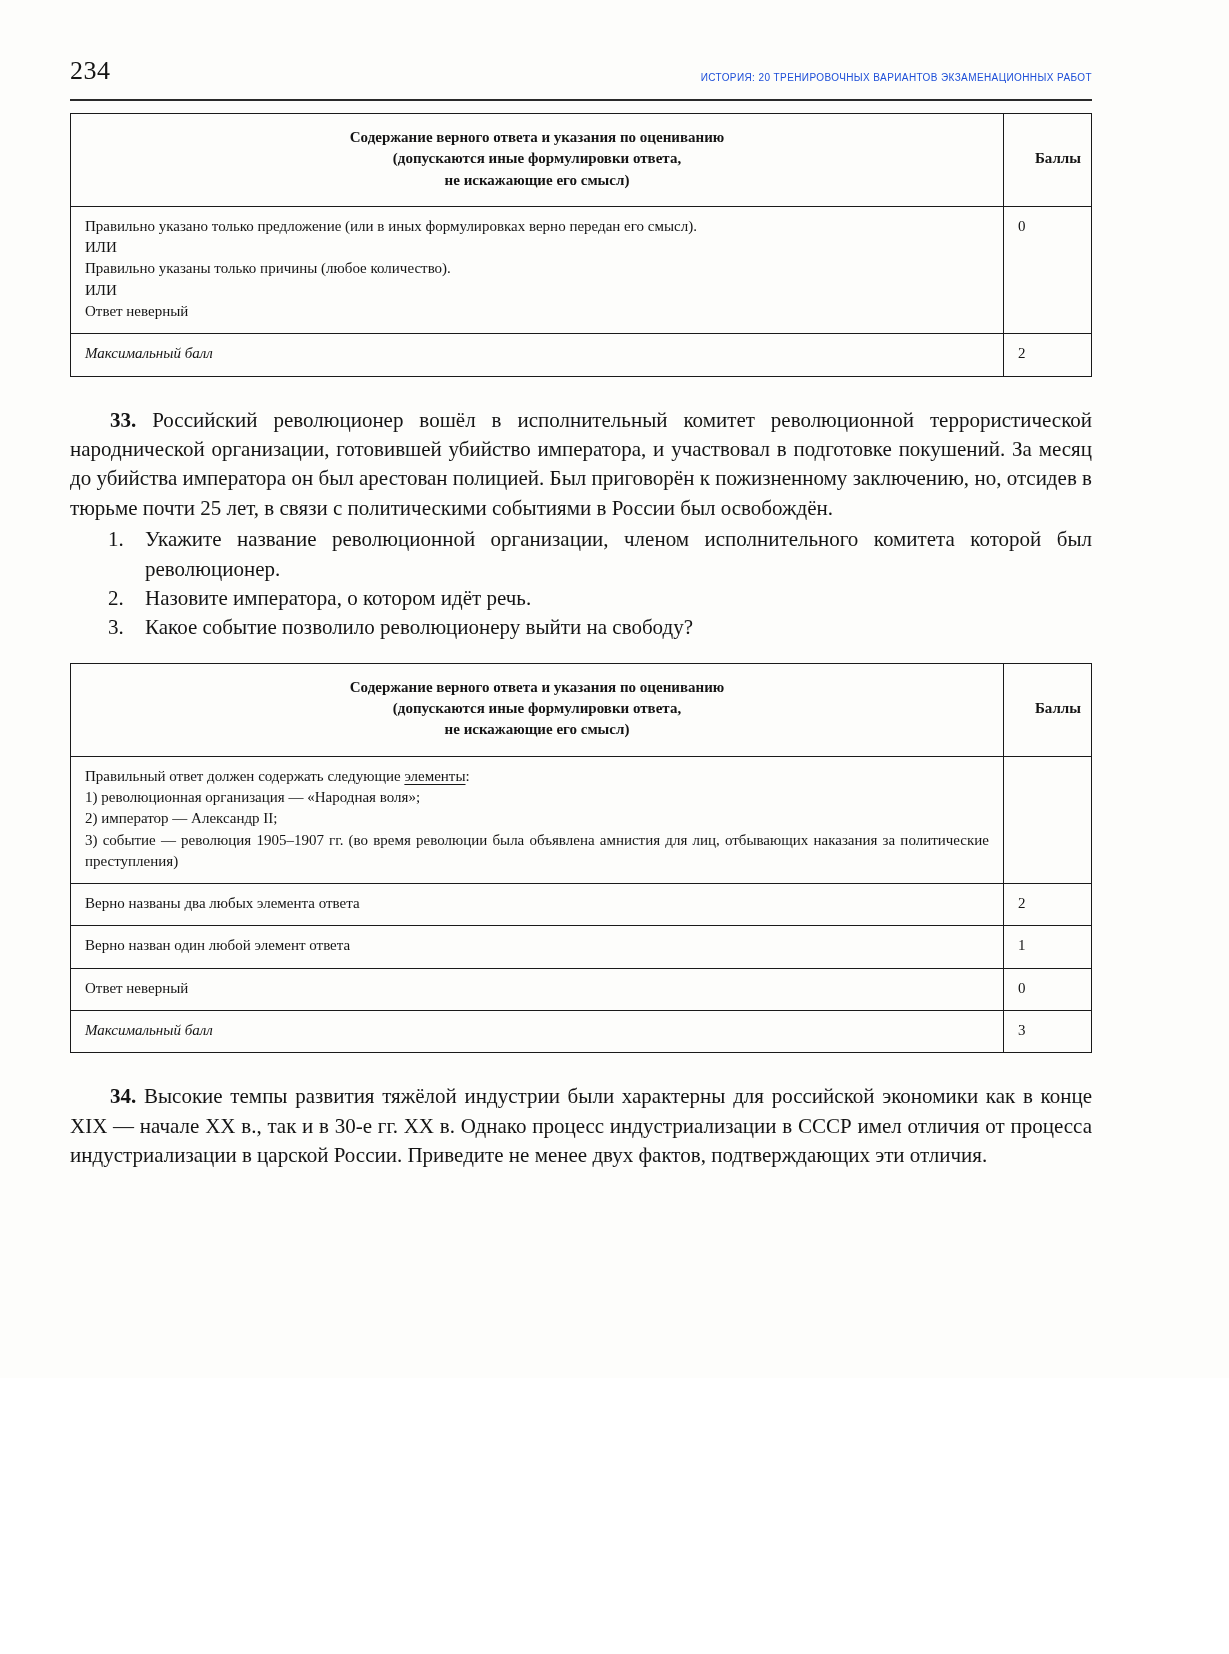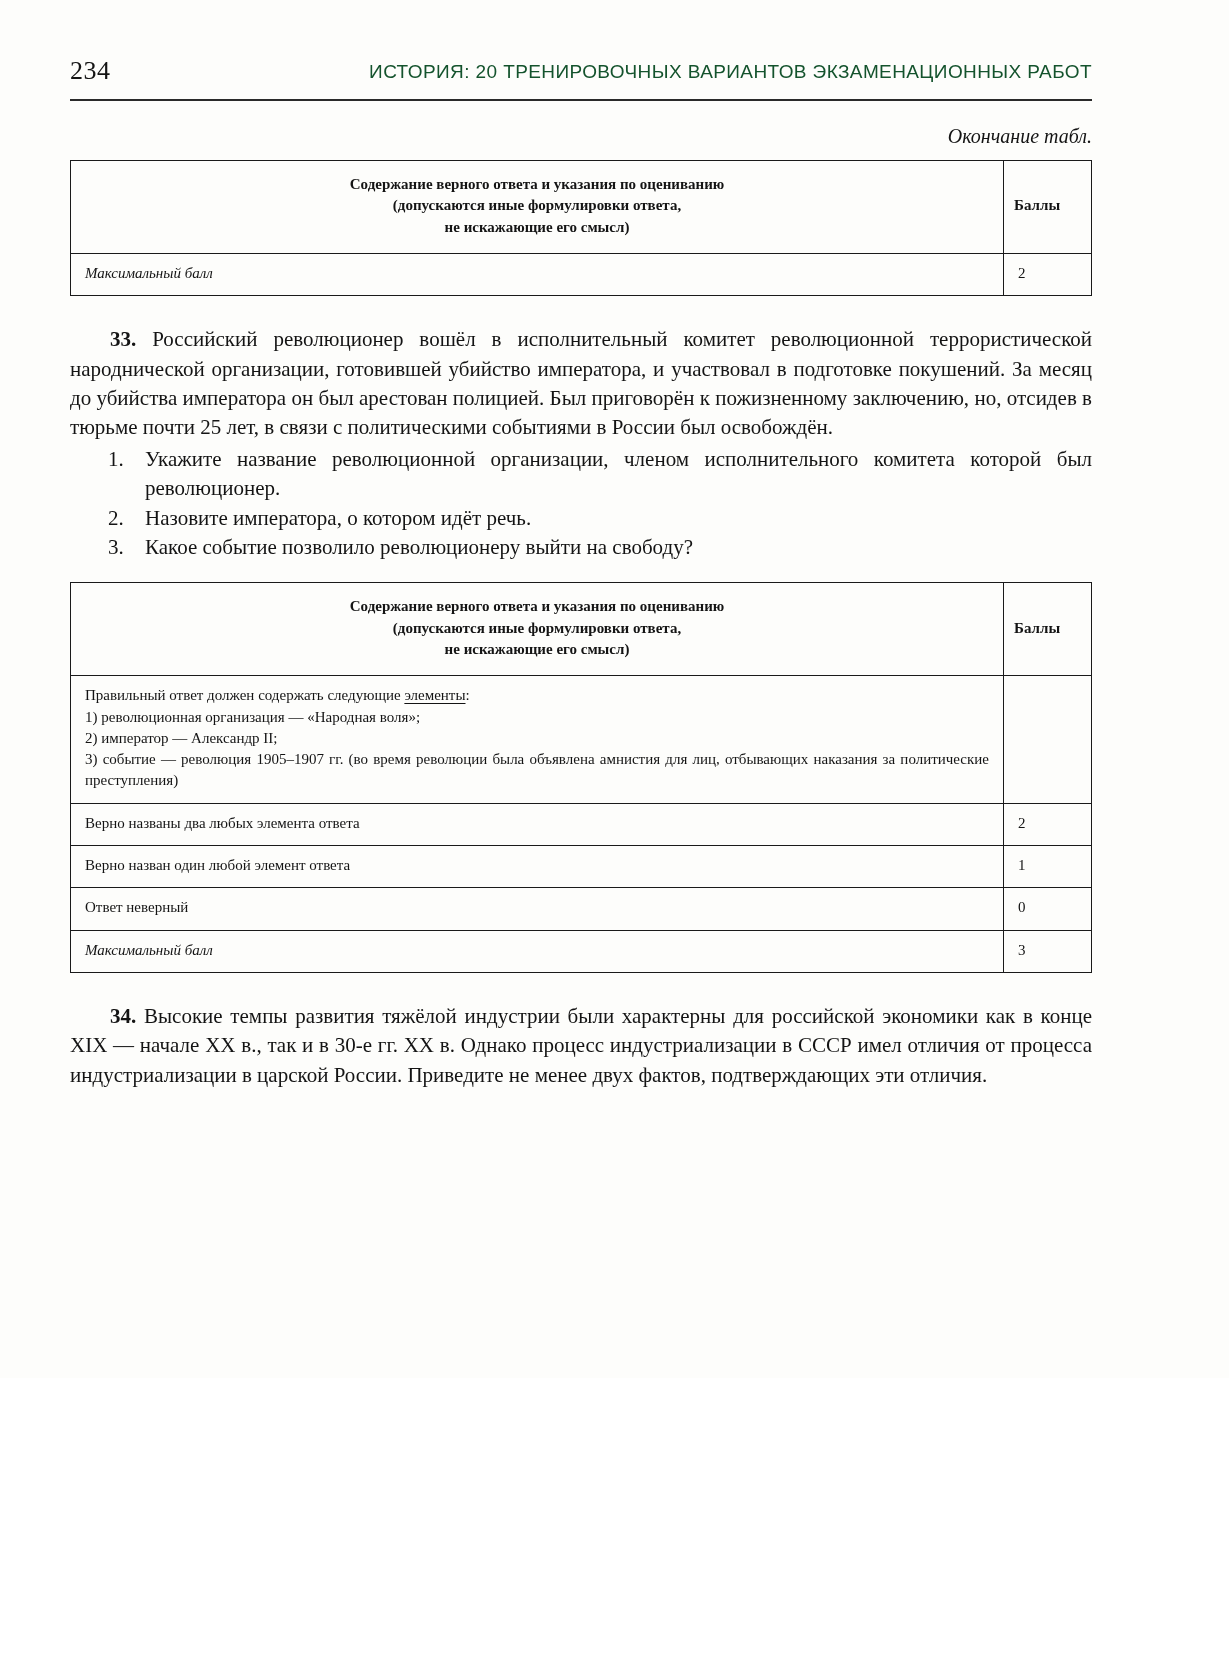--- a/index.html
+++ b/index.html
@@ -18,22 +18,22 @@
   .page-header {
     display: flex;
     justify-content: space-between;
     align-items: flex-end;
     border-bottom: 2px solid #2a2a2a;
     padding-bottom: 13px;
   }
   .page-number { font-size: 26px; letter-spacing: 0.5px; }
   .running-title {
     font-family: "Liberation Sans", sans-serif;
-    font-size: 19px;
-    color: #14532d;
+    font-size: 10px;
+    color: #1d4ed8;
     letter-spacing: 0.4px;
     padding-bottom: 3px;
   }
   
   .cont-note {
     margin-top: 24px;
     text-align: right;
     font-style: italic;
     font-size: 20px;
   }
@@ -52,21 +52,21 @@
     vertical-align: top;
     text-align: justify;
   }
   td.score-col { width: 88px; text-align: center; padding-left: 4px; padding-right: 4px; }
   tr.thead td {
     text-align: center;
     font-weight: bold;
     vertical-align: middle;
     padding: 13px 10px 15px 10px;
   }
-  tr.thead td.score-col { text-align: left; }
+  tr.thead td.score-col { text-align: right; }
   .cell-line { text-align: justify; }
   td.max-cell {
     text-align: right;
     font-style: italic;
     padding-right: 22px;
   }
   td.max-cell-tall { padding-bottom: 30px; }
   
   .task-par {
     margin-top: 29px;
@@ -89,31 +89,40 @@
 </head>
 <body>
 
 <div class="page">
 
   <div class="page-header">
     <span class="page-number">234</span>
     <span class="running-title">ИСТОРИЯ: 20 ТРЕНИРОВОЧНЫХ ВАРИАНТОВ ЭКЗАМЕНАЦИОННЫХ РАБОТ</span>
   </div>
 
-  <div class="cont-note">Окончание табл.</div>
 
   <table class="score-table">
     <tbody>
         <tr class="thead">
       <td>
         <div class="cell-line" style="text-align:center">Содержание верного ответа и указания по оцениванию</div>
         <div class="cell-line" style="text-align:center">(допускаются иные формулировки ответа,</div>
         <div class="cell-line" style="text-align:center">не искажающие его смысл)</div>
       </td>
       <td class="score-col">Баллы</td>
+    </tr>
+    <tr>
+      <td>
+        <div class="cell-line">Правильно указано только предложение (или в иных формулировках верно передан его смысл).</div>
+        <div class="cell-line">ИЛИ</div>
+        <div class="cell-line">Правильно указаны только причины  (любое количество).</div>
+        <div class="cell-line">ИЛИ</div>
+        <div class="cell-line">Ответ неверный</div>
+      </td>
+      <td class="score-col">0</td>
     </tr>
     <tr>
       <td class="max-cell max-cell-tall">Максимальный балл</td>
       <td class="score-col">2</td>
     </tr>
   </tbody>
     </table>
 
   <p class="task-par"><span class="task-num">33.</span> <span>Российский революционер вошёл в исполнительный комитет революционной террористической народнической организации, готовившей убийство императора, и участвовал в подготовке покушений. За месяц до убийства императора он был арестован полицией. Был приговорён к пожизненному заключению, но, отсидев в тюрьме почти 25 лет, в связи с политическими событиями в России был освобождён.</span></p>
 

